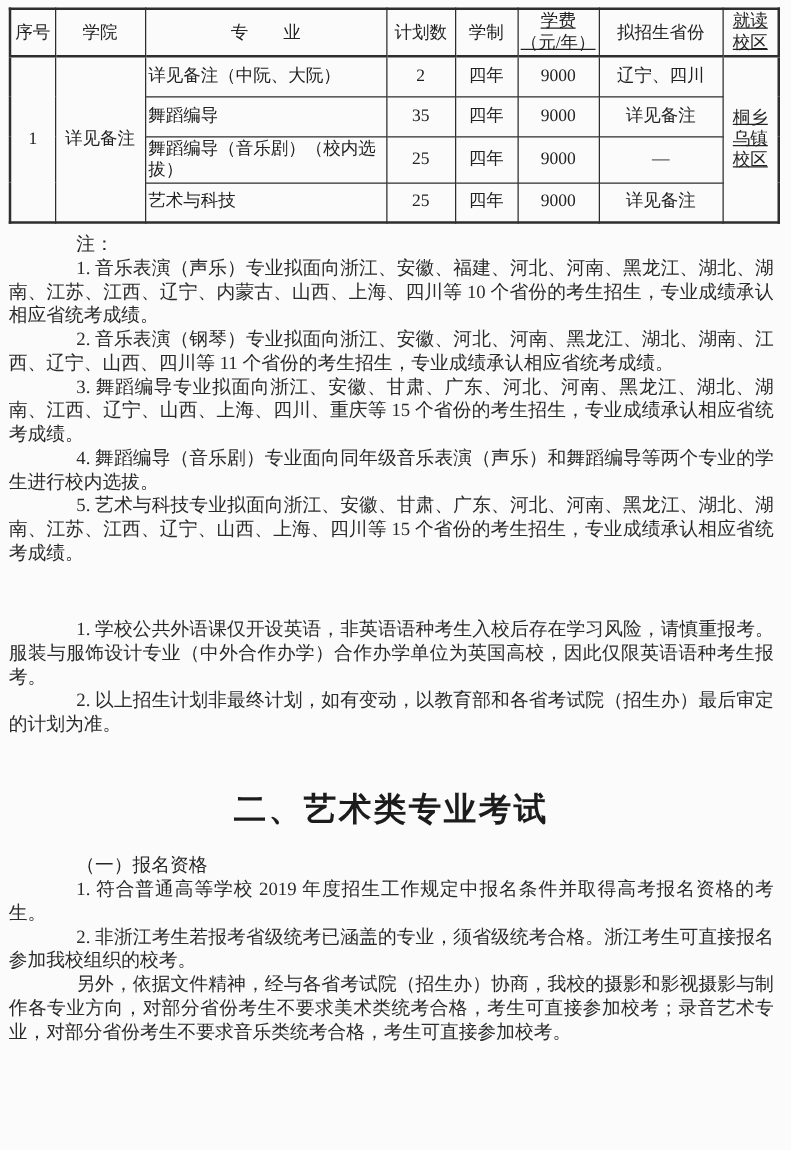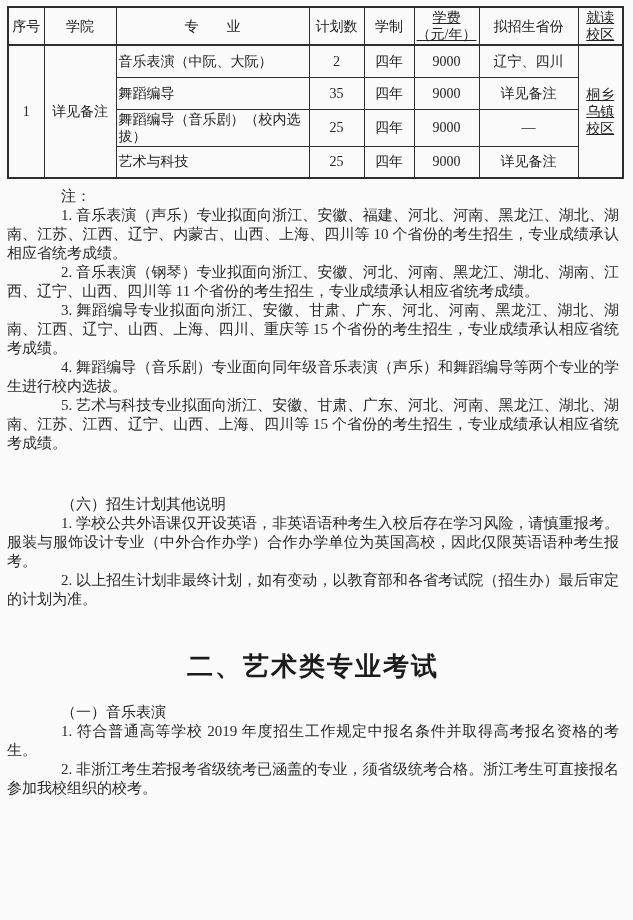--- a/index.html
+++ b/index.html
@@ -83,21 +83,21 @@
 （元/年）</th>
         <th>拟招生省份</th>
         <th class="pre">就读
 校区</th>
       </tr>
     </thead>
     <tbody>
       <tr>
         <td rowspan="4">1</td>
         <td rowspan="4">详见备注</td>
-        <td class="major-cell">音乐表演（中阮、大阮）</td>
+        <td class="major-cell">详见备注（中阮、大阮）</td>
         <td>2</td>
         <td>四年</td>
         <td>9000</td>
         <td>辽宁、四川</td>
         <td rowspan="4" class="pre">桐乡
 乌镇
 校区</td>
       </tr>
       <tr>
         <td class="major-cell">舞蹈编导</td>
@@ -126,26 +126,26 @@
   <div class="notes">
     <p class="oneline">注：</p>
     <p class="para">1. 音乐表演（声乐）专业拟面向浙江、安徽、福建、河北、河南、黑龙江、湖北、湖南、江苏、江西、辽宁、内蒙古、山西、上海、四川等 10 个省份的考生招生，专业成绩承认相应省统考成绩。</p>
     <p class="para">2. 音乐表演（钢琴）专业拟面向浙江、安徽、河北、河南、黑龙江、湖北、湖南、江西、辽宁、山西、四川等 11 个省份的考生招生，专业成绩承认相应省统考成绩。</p>
     <p class="para">3. 舞蹈编导专业拟面向浙江、安徽、甘肃、广东、河北、河南、黑龙江、湖北、湖南、江西、辽宁、山西、上海、四川、重庆等 15 个省份的考生招生，专业成绩承认相应省统考成绩。</p>
     <p class="para">4. 舞蹈编导（音乐剧）专业面向同年级音乐表演（声乐）和舞蹈编导等两个专业的学生进行校内选拔。</p>
     <p class="para">5. 艺术与科技专业拟面向浙江、安徽、甘肃、广东、河北、河南、黑龙江、湖北、湖南、江苏、江西、辽宁、山西、上海、四川等 15 个省份的考生招生，专业成绩承认相应省统考成绩。</p>
   </div>
 
   <div class="section6">
-    <p class="oneline">（六）招生计划其他说明</p>
     <p class="para">1. 学校公共外语课仅开设英语，非英语语种考生入校后存在学习风险，请慎重报考。服装与服饰设计专业（中外合作办学）合作办学单位为英国高校，因此仅限英语语种考生报考。</p>
     <p class="para">2. 以上招生计划非最终计划，如有变动，以教育部和各省考试院（招生办）最后审定的计划为准。</p>
   </div>
 
   <h2 class="exam-heading">二、艺术类专业考试</h2>
 
   <div class="sub1">
-    <p class="oneline">（一）音乐表演</p>
+    <p class="oneline">（一）报名资格</p>
     <p class="para">1. 符合普通高等学校 2019 年度招生工作规定中报名条件并取得高考报名资格的考生。</p>
     <p class="para">2. 非浙江考生若报考省级统考已涵盖的专业，须省级统考合格。浙江考生可直接报名参加我校组织的校考。</p>
+    <p class="para">另外，依据文件精神，经与各省考试院（招生办）协商，我校的摄影和影视摄影与制作各专业方向，对部分省份考生不要求美术类统考合格，考生可直接参加校考；录音艺术专业，对部分省份考生不要求音乐类统考合格，考生可直接参加校考。</p>
   </div>
 
 </div>
 
 </body></html>

